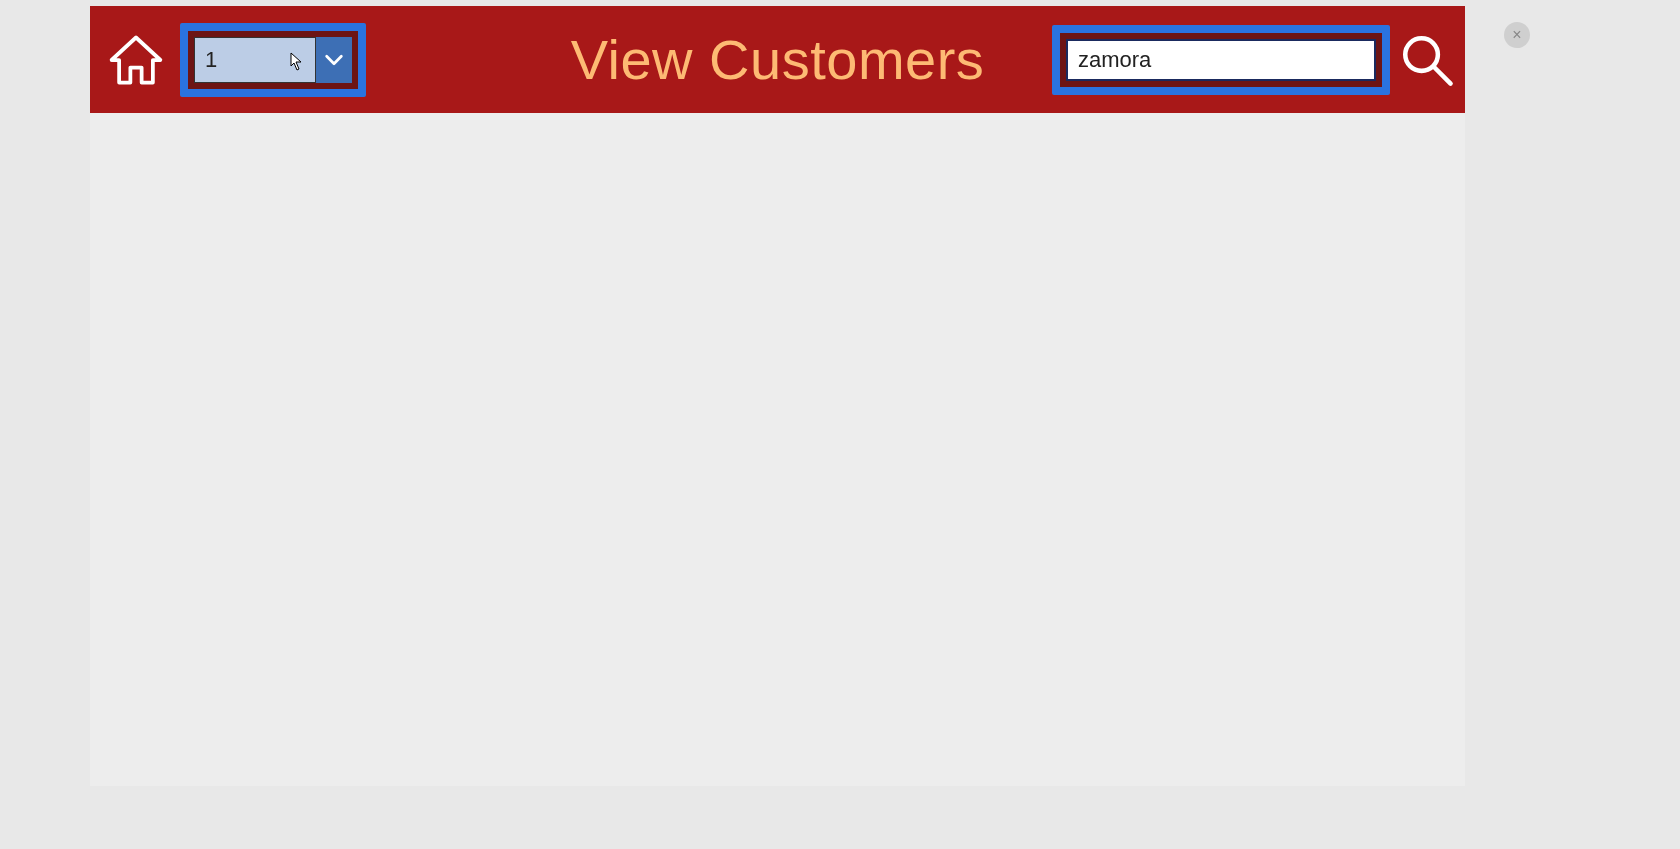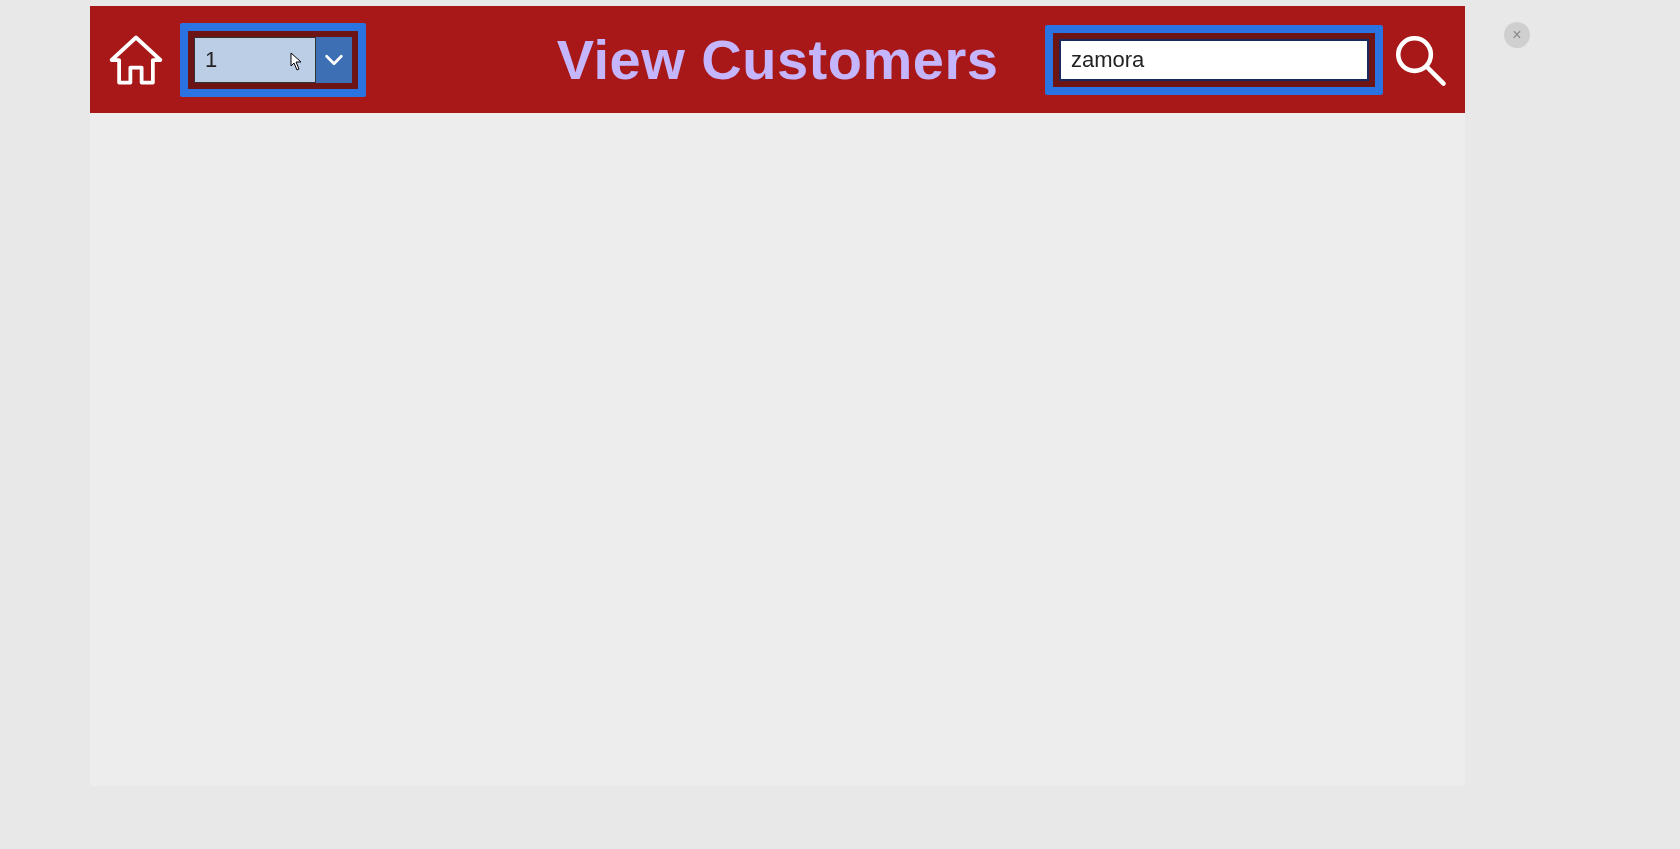--- a/index.html
+++ b/index.html
@@ -75,29 +75,29 @@
       background: #3d6fb5;
       display: flex;
       align-items: center;
       justify-content: center;
       cursor: pointer;
     }
     .page-title {
       position: absolute;
       left: 50%;
       transform: translateX(-50%);
-      color: #c4b5fd;
+      color: #fdba74;
       font-size: 56px;
-      font-weight: 700;
+      font-weight: 400;
       letter-spacing: 0.5px;
       white-space: nowrap;
     }
     .search-area {
       position: absolute;
-      right: 16px;
+      right: 9px;
       display: flex;
     }
     .search-highlight {
       border: 8px solid #2a73e0;
       background: #2a73e0;
       border-radius: 2px;
       display: inline-flex;
       align-items: center;
       margin-right: 6px;
     }

